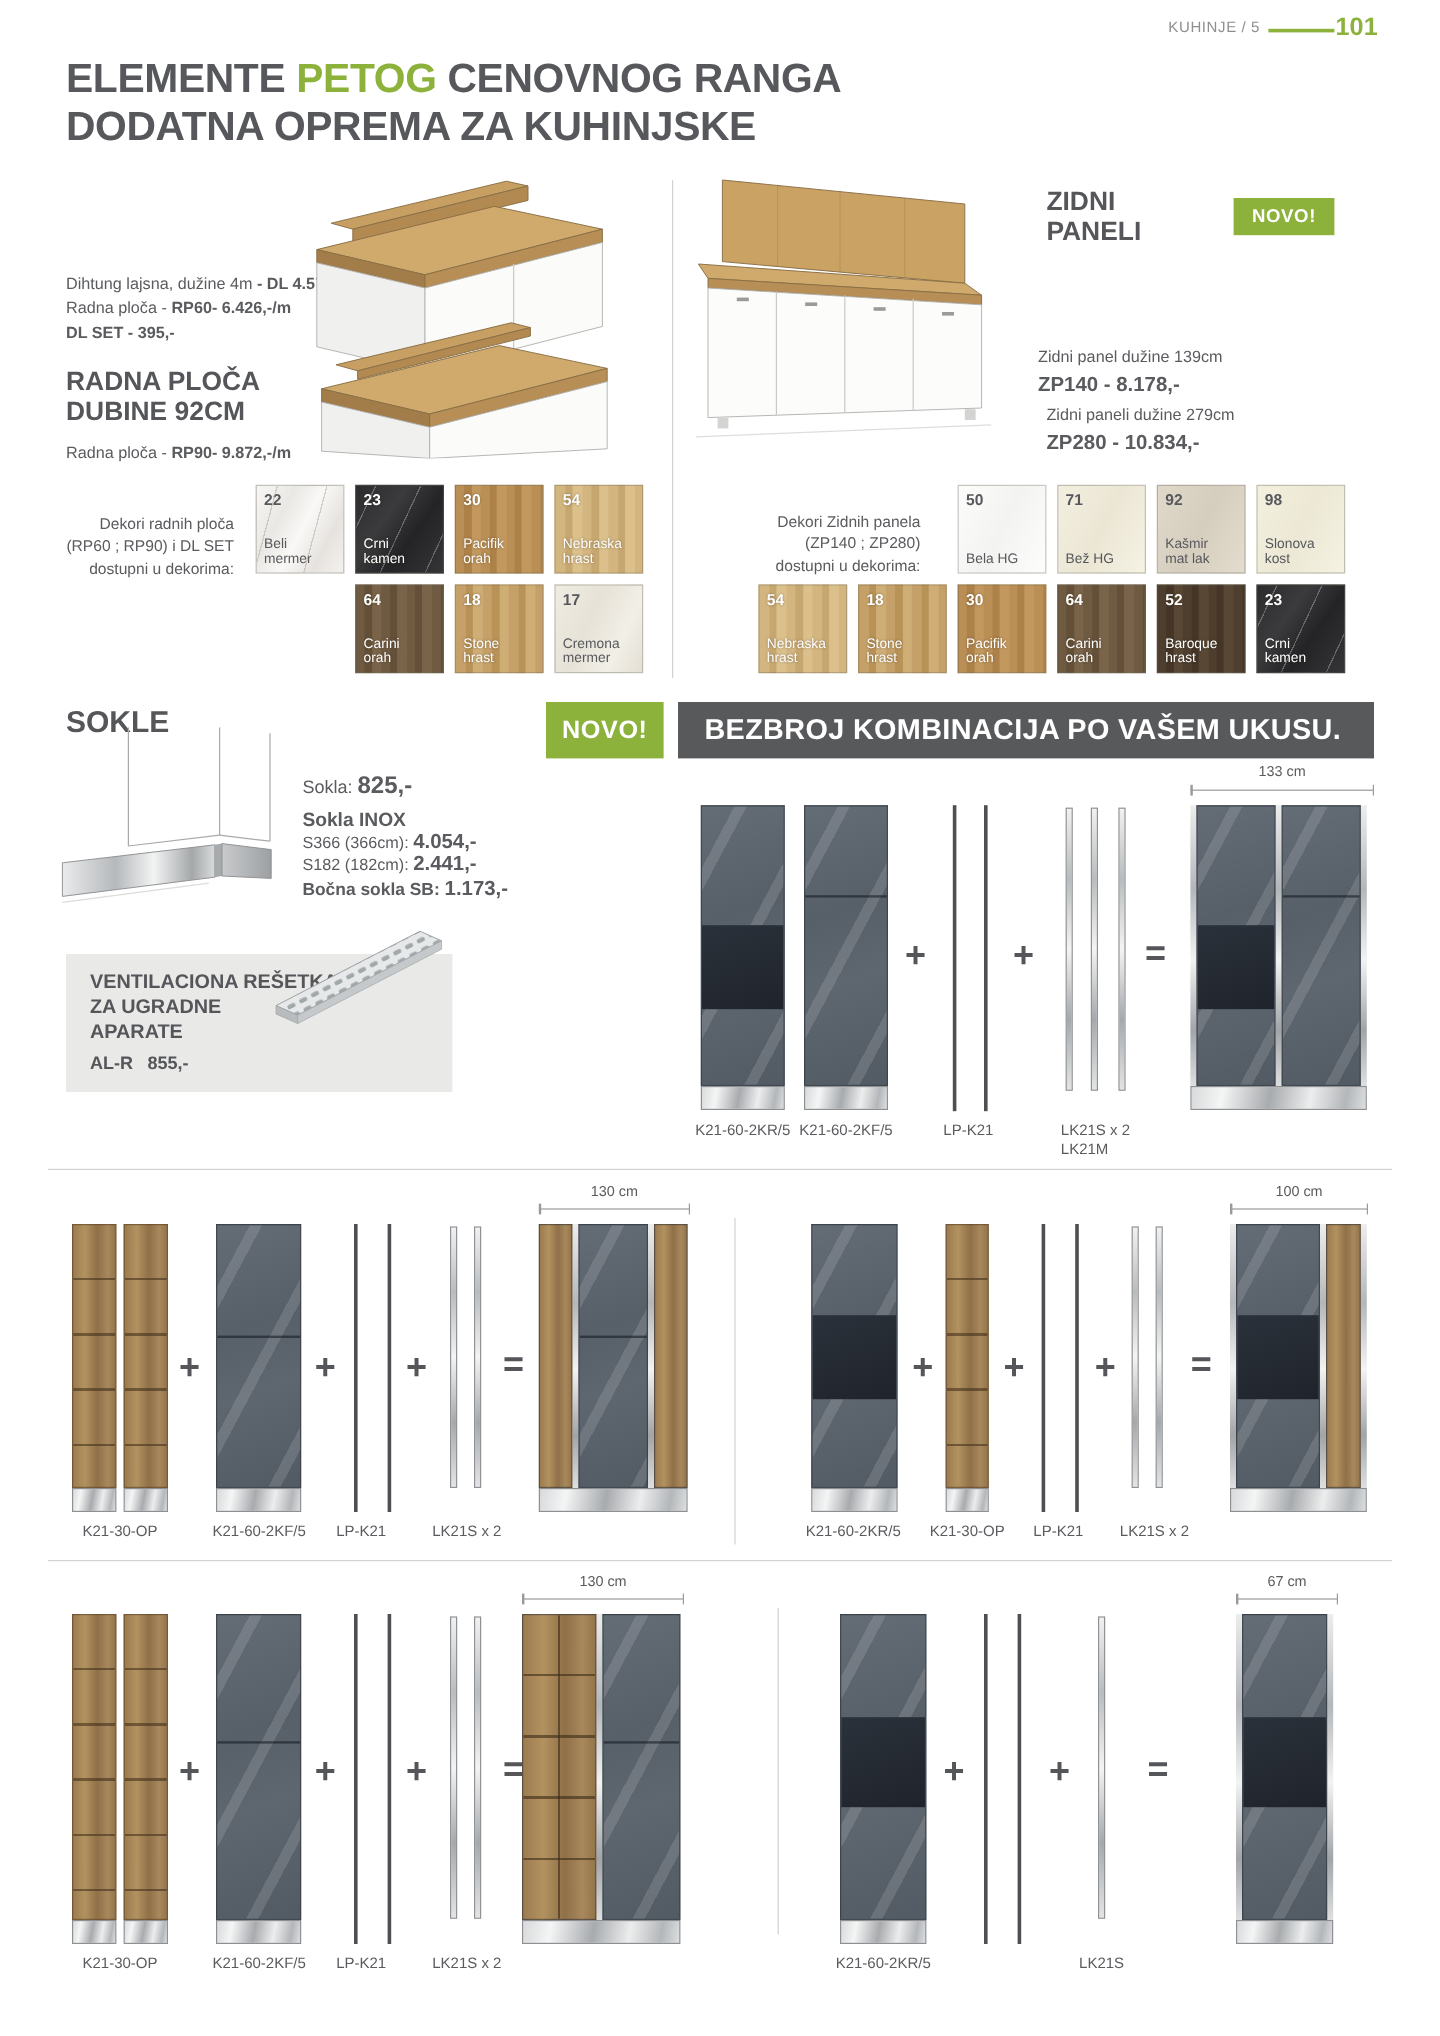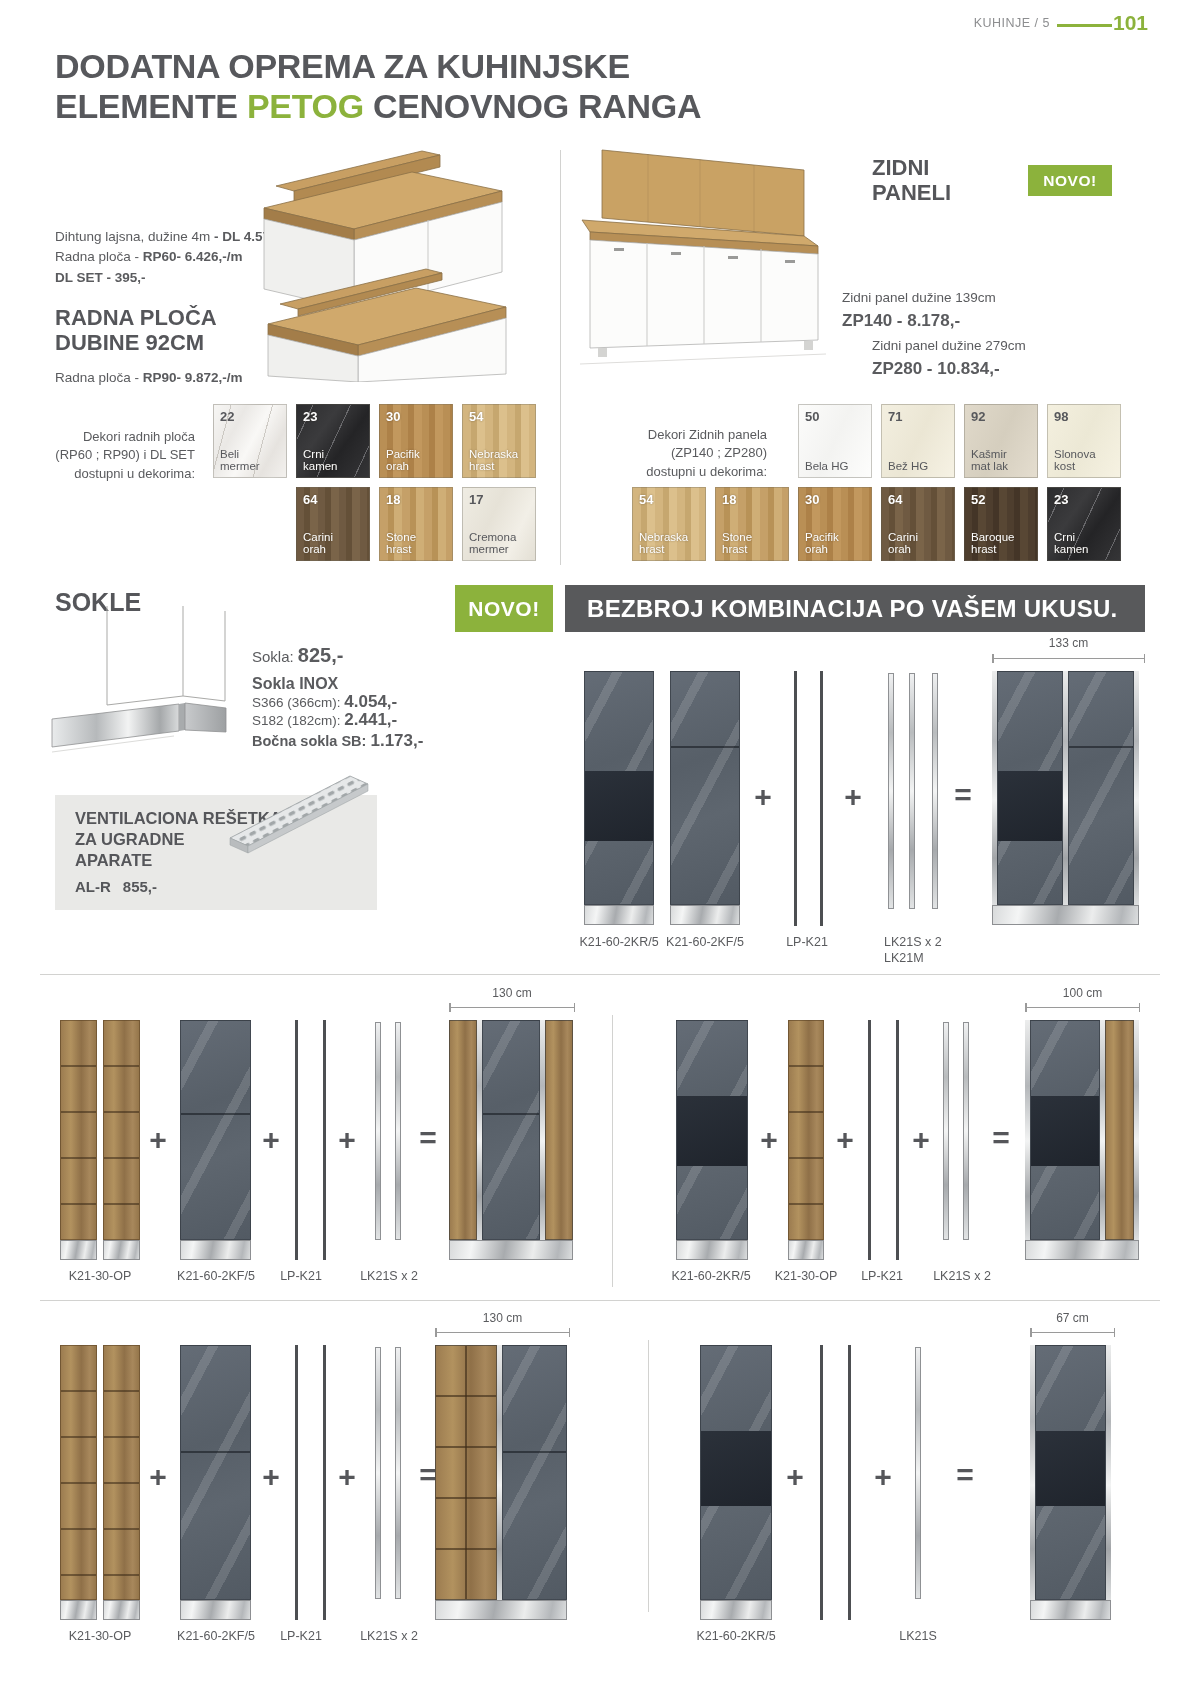--- a/index.html
+++ b/index.html
@@ -85,22 +85,22 @@
 </style>
 </head>
 <body>
 
 <div id="page">
 
   <div class="kuhinje">KUHINJE / 5</div>
   <div class="hline"></div>
   <div class="pagenum">101</div>
   <div class="title">
+    <div><span>ELEMENTE </span><span class="accent">PETOG</span><span> CENOVNOG RANGA</span></div>
     <div>DODATNA OPREMA ZA KUHINJSKE</div>
-    <div><span>ELEMENTE </span><span class="accent">PETOG</span><span> CENOVNOG RANGA</span></div>
   </div>
 
   <div class="txt" style="left:55px;top:227px;">
     <div><span>Dihtung lajsna, dužine 4m </span><span class="b">- DL 4.571,-</span></div>
     <div><span>Radna ploča - </span><span class="b">RP60- 6.426,-/m</span></div>
     <div><span class="b">DL SET - 395,-</span></div>
   </div>
   <div class="h2 pre" style="left:55px;top:305px;">RADNA PLOČA
 DUBINE 92CM</div>
   <div class="txt" style="left:55px;top:368px;"><span>Radna ploča - </span><span class="b">RP90- 9.872,-/m</span></div>
@@ -145,26 +145,26 @@
     <rect x="160" y="116" width="10" height="3" fill="#9a9a98"></rect>
     <rect x="217" y="120" width="10" height="3" fill="#9a9a98"></rect>
     <rect x="30" y="208" width="9" height="9" fill="#d4d4d2"></rect>
     <rect x="236" y="201" width="9" height="9" fill="#d4d4d2"></rect>
     <line x1="12" y1="224" x2="258" y2="214" stroke="#dedddb"></line>
   </svg>
 
   <div class="h2 pre" style="left:872px;top:155px;">ZIDNI
 PANELI</div>
   <div class="badge zidni">NOVO!</div>
-  <div class="txt" style="left:842px;top:288px;">
+  <div class="txt" style="left:865px;top:288px;">
     <div>Zidni panel dužine 139cm</div>
     <div class="b mid">ZP140 - 8.178,-</div>
   </div>
   <div class="txt" style="left:872px;top:336px;">
-    <div>Zidni panel dužine 279cm</div>
+    <div>Zidni paneli dužine 279cm</div>
     <div class="b mid">ZP280 - 10.834,-</div>
   </div>
 
   <div class="cap pre" style="left:40px;top:428px;width:155px;">Dekori radnih ploča
 (RP60 ; RP90) i DL SET
 dostupni u dekorima:</div>
   <div class="cap pre" style="left:600px;top:426px;width:167px;">Dekori Zidnih panela
 (ZP140 ; ZP280)
 dostupni u dekorima:</div>
 

